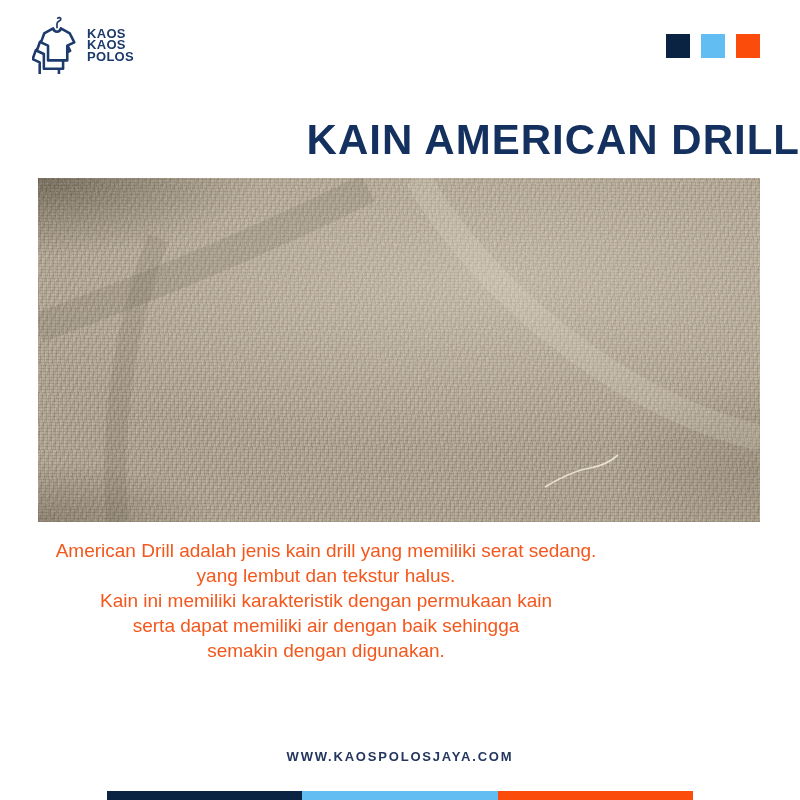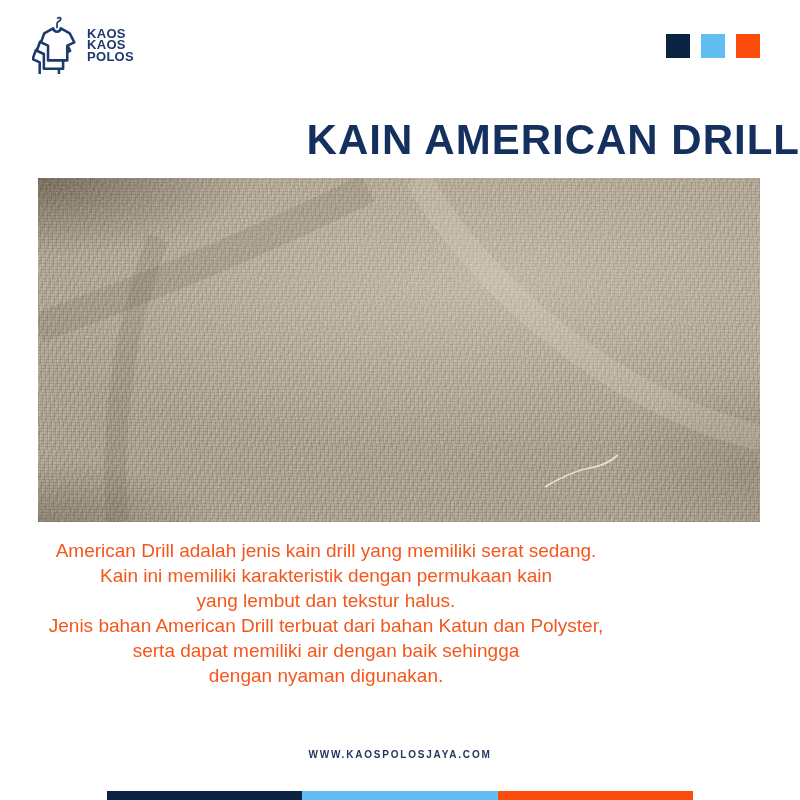--- a/index.html
+++ b/index.html
@@ -31,21 +31,21 @@
       repeating-linear-gradient(115deg, rgba(60,52,40,0.09) 0 2px, rgba(230,220,202,0.09) 3px 6px);
   }
   .fabric svg{position:absolute;left:0;top:0;}
 
   
   .body-text{position:absolute;top:538px;left:0;width:652px;text-align:center;
              color:#f4571c;font-size:19px;line-height:25px;}
 
   
   .website{position:absolute;top:749px;left:0;width:800px;text-align:center;
-           font-size:10px;font-weight:700;letter-spacing:1.8px;color:#24365e;}
+           font-size:13px;font-weight:700;letter-spacing:1.8px;color:#24365e;}
   .bar{position:absolute;left:107px;top:791px;width:586px;height:9px;display:flex;}
   .bar span{flex:1;height:100%;}
 </style>
 </head>
 <body>
 
 <div class="page">
 
   <div class="logo">
     <svg width="50" height="58" viewBox="0 0 78 88">
@@ -89,25 +89,24 @@
       <path d="M380,0 C430,90 560,220 722,260" stroke="rgba(238,229,213,0.16)" stroke-width="26" fill="none"></path>
       <path d="M120,60 C90,140 70,240 80,344" stroke="rgba(70,60,45,0.10)" stroke-width="22" fill="none"></path>
       <path d="M0,150 C110,110 230,60 330,10" stroke="rgba(80,70,54,0.12)" stroke-width="30" fill="none"></path>
 
       <path d="M507,309 C522,300 540,292 552,290 C565,288 573,283 580,277" stroke="#ece4d2" stroke-width="1.7" fill="none" opacity="0.95"></path>
     </svg>
   </div>
 
   <div class="body-text">
     <div>American Drill adalah jenis kain drill yang memiliki serat sedang.</div>
+    <div>yang lembut dan tekstur halus.</div>
     <div>Kain ini memiliki karakteristik dengan permukaan kain</div>
-    <div>yang lembut dan tekstur halus.</div>
-    <div>Jenis bahan American Drill terbuat dari bahan Katun dan Polyster,</div>
     <div>serta dapat memiliki air dengan baik sehingga</div>
-    <div>dengan nyaman digunakan.</div>
+    <div>semakin dengan digunakan.</div>
   </div>
 
   <div class="website">WWW.KAOSPOLOSJAYA.COM</div>
   <div class="bar">
     <span style="background-color: rgb(10, 35, 66);"></span>
     <span style="background-color: rgb(98, 189, 242);"></span>
     <span style="background-color: rgb(251, 76, 12);"></span>
   </div>
 
 </div>

